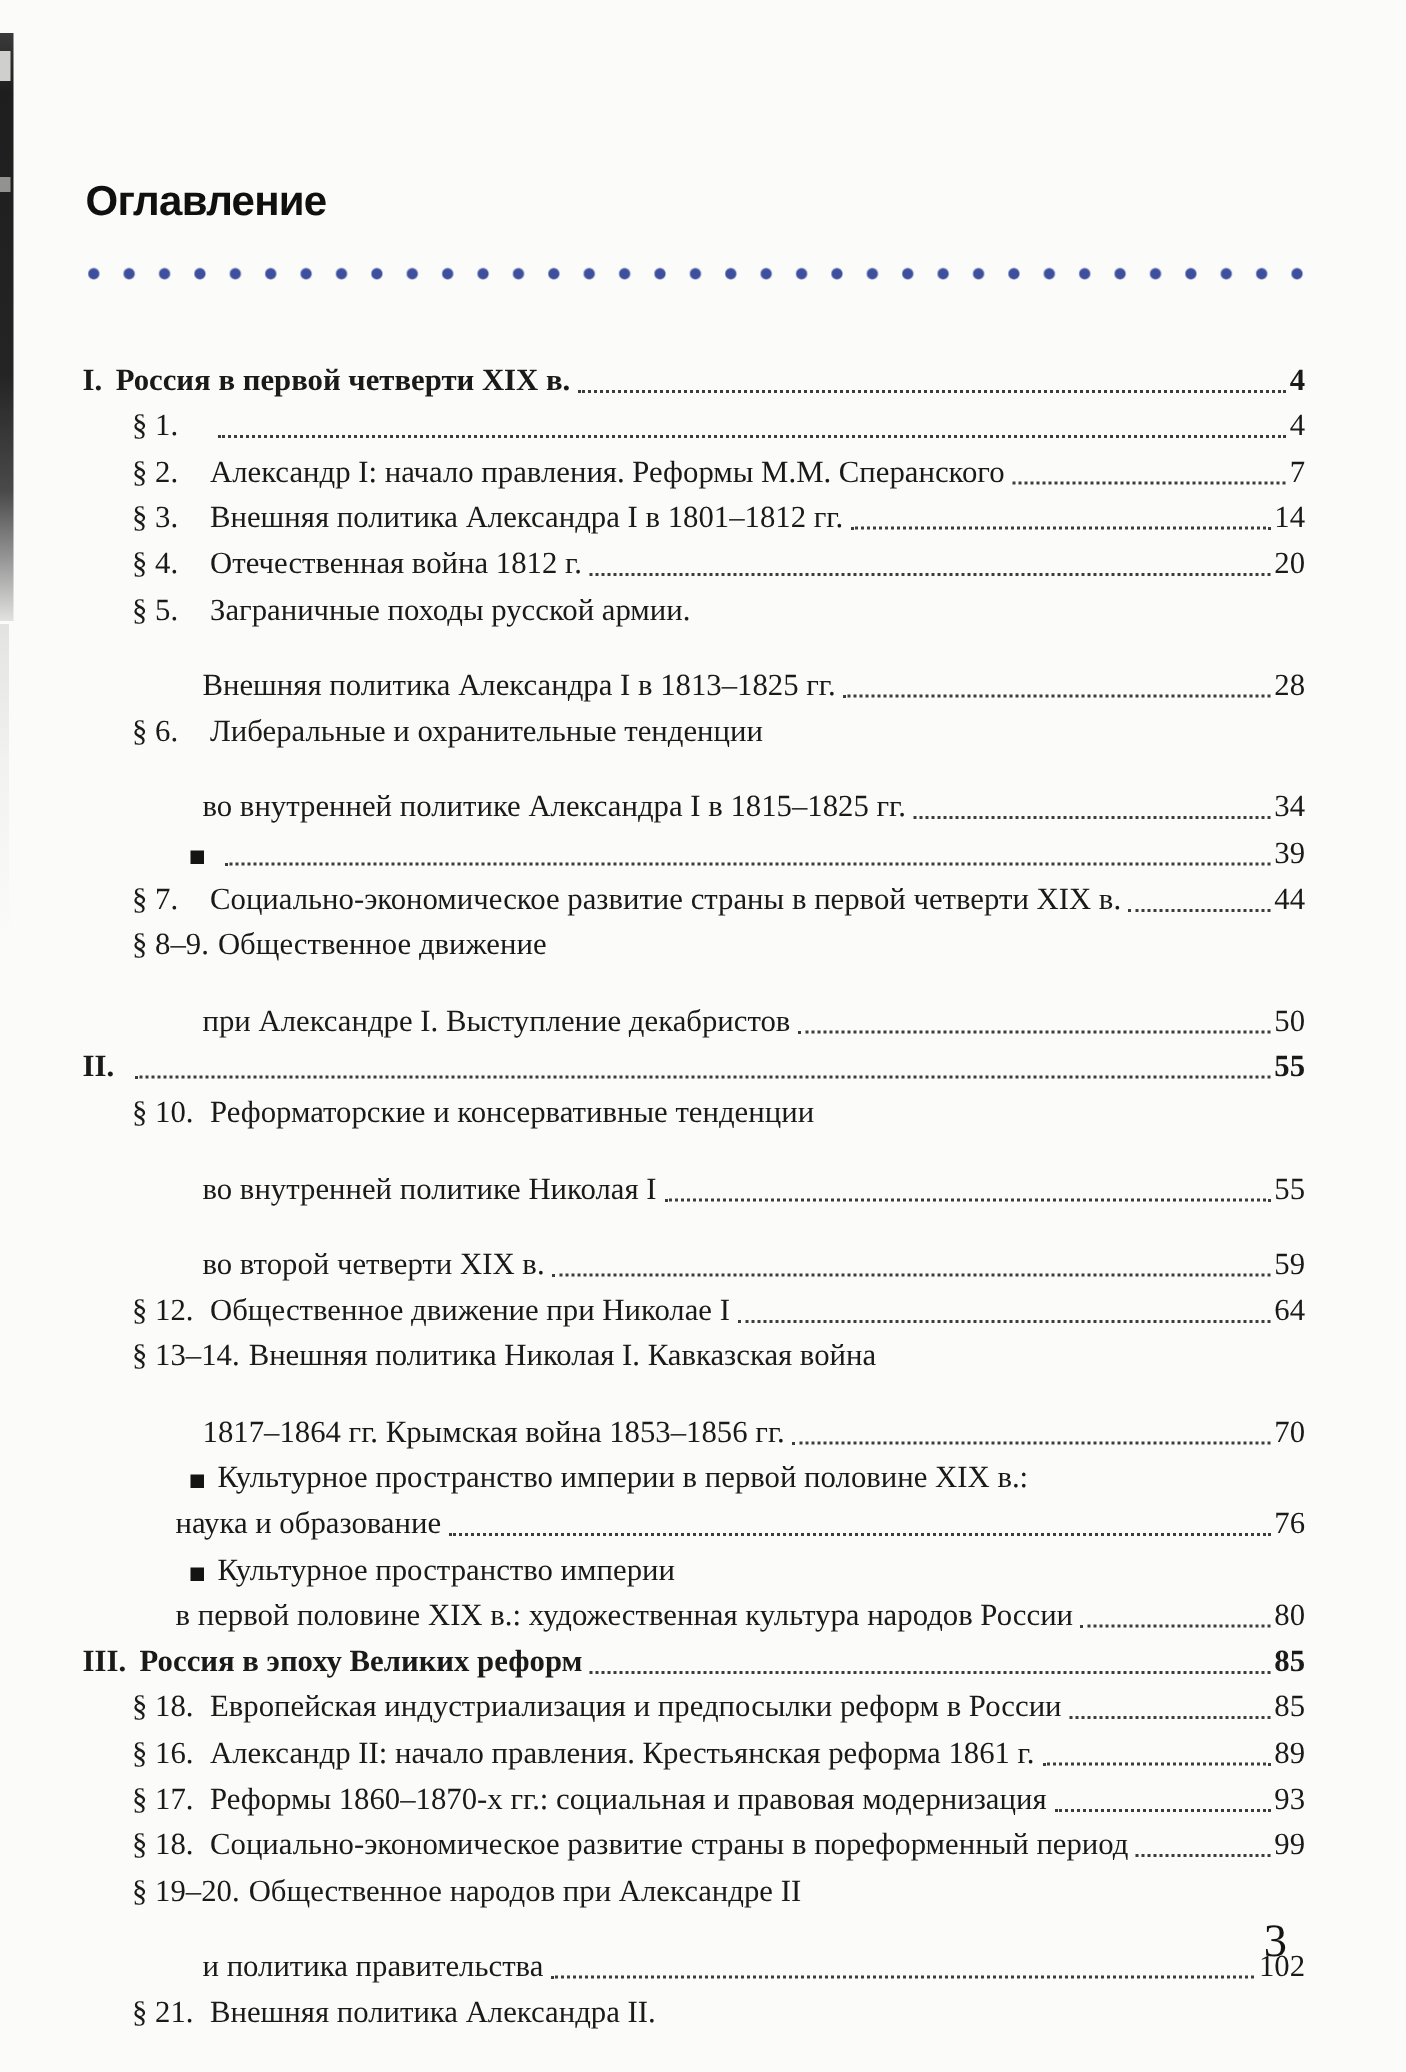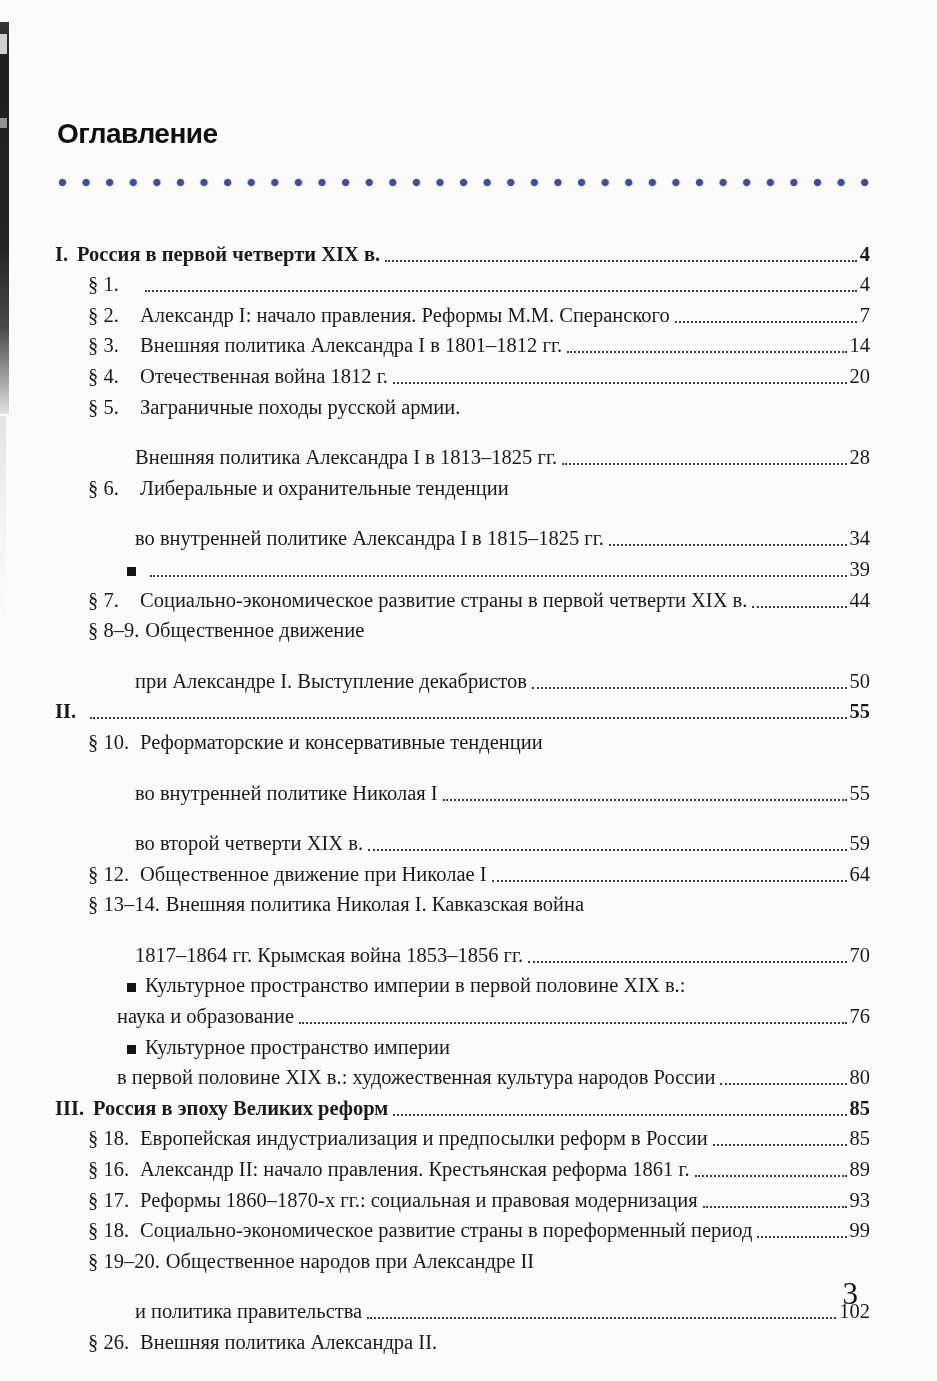--- a/index.html
+++ b/index.html
@@ -243,21 +243,21 @@
       <div class="row row-para">
         <span class="label">§ 19–20.</span>
         <span class="text">Общественное народов при Александре II</span>
       </div>
       <div class="row row-para cont">
         <span class="text">и политика правительства</span>
         <span class="leader"></span>
         <span class="page-num">102</span>
       </div>
       <div class="row row-para">
-        <span class="label">§ 26.</span>
+        <span class="label">§ 21.</span>
         <span class="text">Внешняя политика Александра II.</span>
       </div>
       <div class="row row-para cont">
         <span class="text">Русско-турецкая война 1877–1878 гг.</span>
         <span class="leader"></span>
         <span class="page-num">106</span>
       </div>
     </div>
 
   <div id="folio">3</div>

